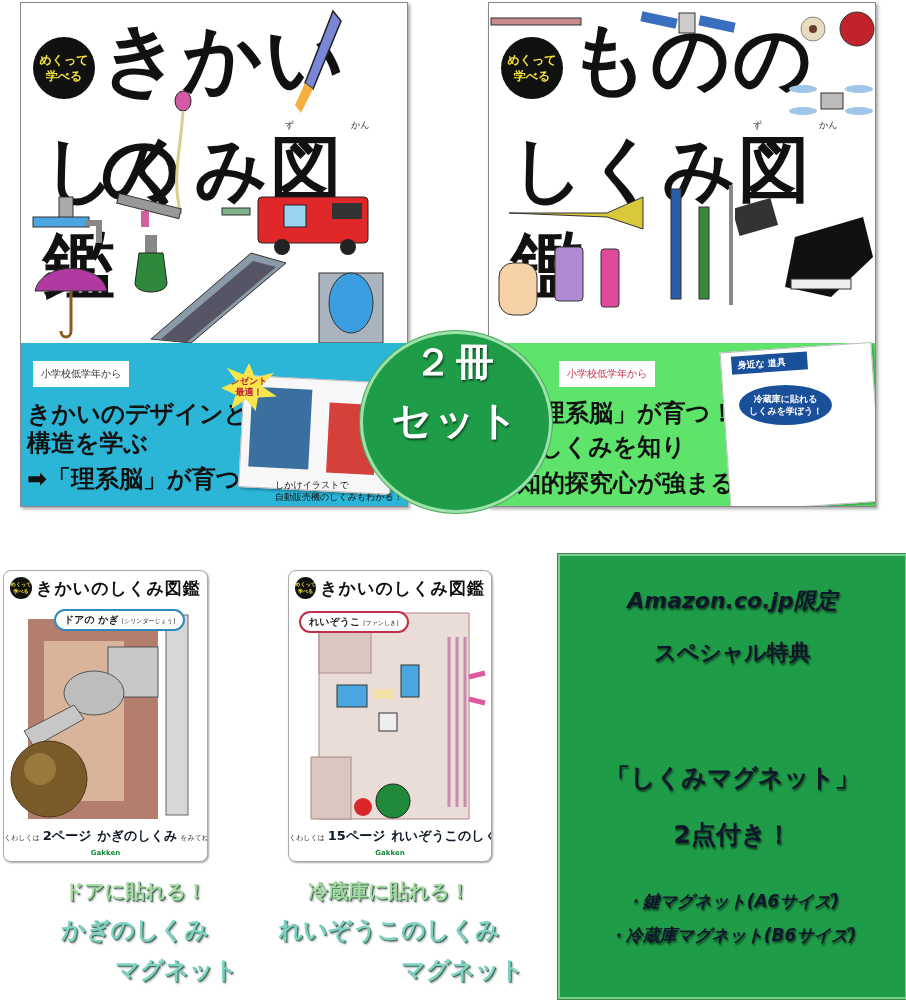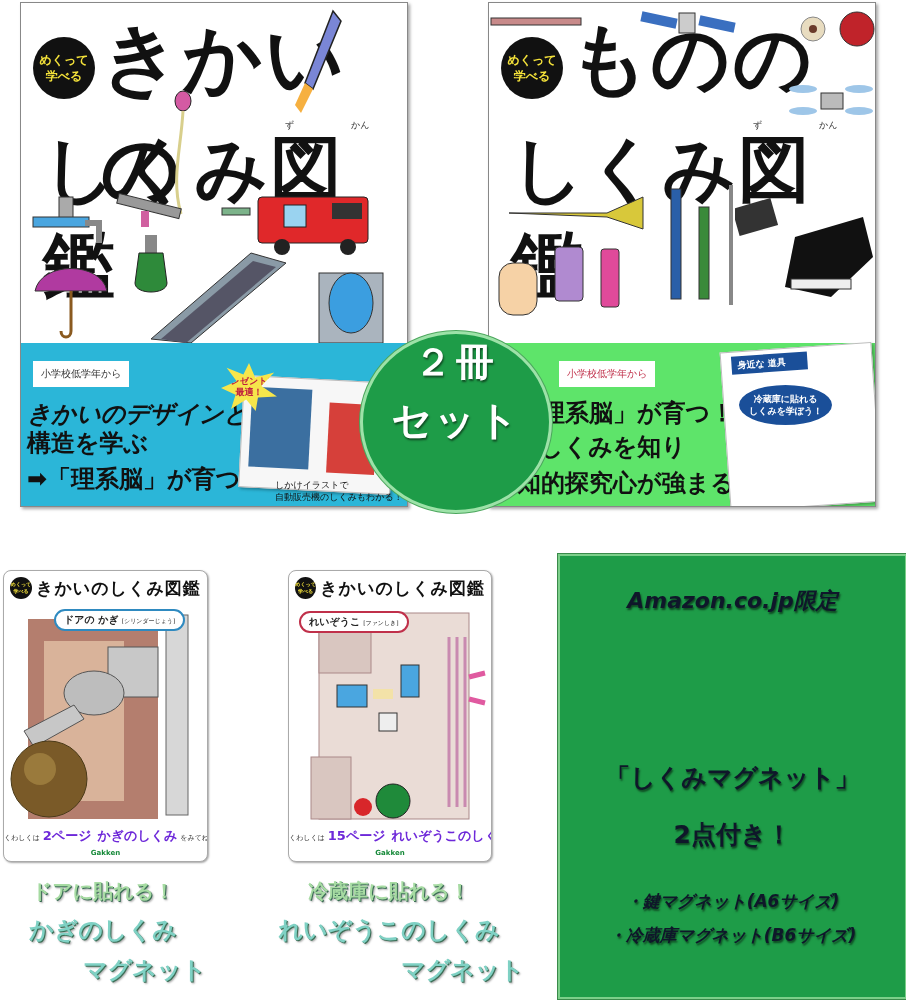--- a/index.html
+++ b/index.html
@@ -38,28 +38,28 @@
   .magnet { position:absolute; top:570px; background:#fff; border:1px solid #aaa; border-radius:8px; box-shadow:1px 1px 2px rgba(0,0,0,0.35); overflow:hidden; }
   .mag1 { left:3px; width:203px; height:290px; }
   .mag2 { left:288px; width:202px; height:290px; }
   .mag-head { position:absolute; left:6px; top:6px; right:6px; height:28px; display:flex; align-items:flex-start; gap:4px; }
   .mini-circle { width:22px; height:22px; border-radius:50%; background:#111; color:#f4e23a; font-size:5px; line-height:7px; font-weight:bold; display:flex; align-items:center; justify-content:center; text-align:center; }
   .mag-title { font-size:17px; font-weight:bold; color:#111; white-space:nowrap; letter-spacing:1px; }
   .mag-pill { position:absolute; background:#fff; border:2px solid #2f8ac0; border-radius:12px; font-size:10px; font-weight:bold; padding:2px 8px; white-space:nowrap; color:#222; }
   .mag2 .mag-pill { border-color:#c0304a; }
   .mag-pill .sub { font-size:6px; font-weight:normal; margin-left:3px; }
   .mag-foot { position:absolute; left:0; right:0; bottom:16px; text-align:center; font-size:7px; color:#333; white-space:nowrap; }
-  .mag-foot .big { font-size:13px; font-weight:bold; color:#6d28d9; margin:8px 3px; }
+  .mag-foot .big { font-size:13px; font-weight:bold; color:#0f172a; margin:8px 3px; }
   .mag-brand { position:absolute; left:0; right:0; bottom:4px; text-align:center; font-size:7px; font-weight:bold; color:#178a3a; }
 
   .mag-caption { position:absolute; text-align:center; font-weight:bold; color:#8fcfa8; text-shadow:1px 1px 0 #3c6e56, 2px 2px 2px rgba(0,0,0,0.35); white-space:nowrap; }
   .mag-caption .c1 { font-size:20px; line-height:38px; color:#a6dba2; }
   .mag-caption .c2 { font-size:24px; line-height:40px; color:#7fd1c4; }
   .mag-caption .c3 { font-size:24px; line-height:40px; color:#7fd1c4;text-align:right; }
-  .cap1 { left:0; width:206px; top:872px; }
+  .cap1 { left:0; width:206px; top:872px;padding-left:32px; }
   .cap2 { left:254px; width:270px; top:872px; }
 
   
   .offer { position:absolute; left:558px; top:554px; width:345px; height:441px; background:#1e9c48; border:2px solid #7ccf8a; box-shadow:0 0 0 1px #3a8a4a; color:#0f172a; font-weight:bold; text-align:center; text-shadow:1px 2px 2px rgba(0,0,0,0.55); }
   .offer .o1 { position:absolute; left:0; right:0; top:30px; font-size:22px; font-style:italic; }
   .offer .o2 { position:absolute; left:0; right:0; top:82px; font-size:22px; }
   .offer .o3 { position:absolute; left:0; right:0; top:150px; font-size:25px; }
   .offer .o4 { position:absolute; left:0; right:0; top:205px; font-size:25px; }
   .offer .o5 { position:absolute; left:0; right:0; top:262px; font-size:25px; }
   .offer .items { position:absolute; left:0; right:0; top:328px; font-size:17px; line-height:34px; font-style:italic; }
@@ -116,21 +116,21 @@
     <polygon points="10,96 110,10 145,20 50,100" fill="#8a9aa6" stroke="#333"></polygon>
     <polygon points="20,96 112,18 135,24 45,100" fill="#556"></polygon>
   </svg>
   <svg class="illus" style="left:290px;top:260px" width="80" height="80">
     <rect x="8" y="10" width="64" height="70" fill="#aab4be" stroke="#333"></rect>
     <ellipse cx="40" cy="40" rx="22" ry="30" fill="#3b9ee0" stroke="#333"></ellipse>
   </svg>
 
   <div class="band band1">
     <div class="band-label">小学校低学年から</div>
-    <div class="band-line" style="left:6px;top:55px;font-style:italic;">きかいのデザインと</div>
+    <div class="band-line" style="left:6px;top:55px;">きかいのデザインと</div>
     <div class="band-line" style="left:6px;top:84px;">構造を学ぶ</div>
     <div class="band-line" style="left:6px;top:120px;">➡「理系脳」が育つ！</div>
     <div class="spread" style="left:220px;top:36px;width:150px;height:110px;transform:rotate(3deg);">
       <div class="inner" style="left:8px;top:10px;width:60px;height:80px;"></div>
       <div class="inner" style="left:86px;top:22px;width:48px;height:70px;background:#d6403a;"></div>
     </div>
     <div class="starburst">プレゼントに最適！</div>
     <div class="caption-small" style="left:254px;top:136px;">
       <div>しかけイラストで</div>
       <div>自動販売機のしくみもわかる！</div>
@@ -268,19 +268,20 @@
   <div class="c3">マグネット</div>
 </div>
 <div class="mag-caption cap2">
   <div class="c1">冷蔵庫に貼れる！</div>
   <div class="c2">れいぞうこのしくみ</div>
   <div class="c3">マグネット</div>
 </div>
 
 <div class="offer">
   <div class="o1">Amazon.co.jp限定</div>
+  <div class="o2">スペシャル特典</div>
   <div class="o4">「しくみマグネット」</div>
   <div class="o5">2点付き！</div>
   <div class="items">
     <div>・鍵マグネット(A6サイズ)</div>
     <div>・冷蔵庫マグネット(B6サイズ)</div>
   </div>
 </div>
 
 </body></html>

